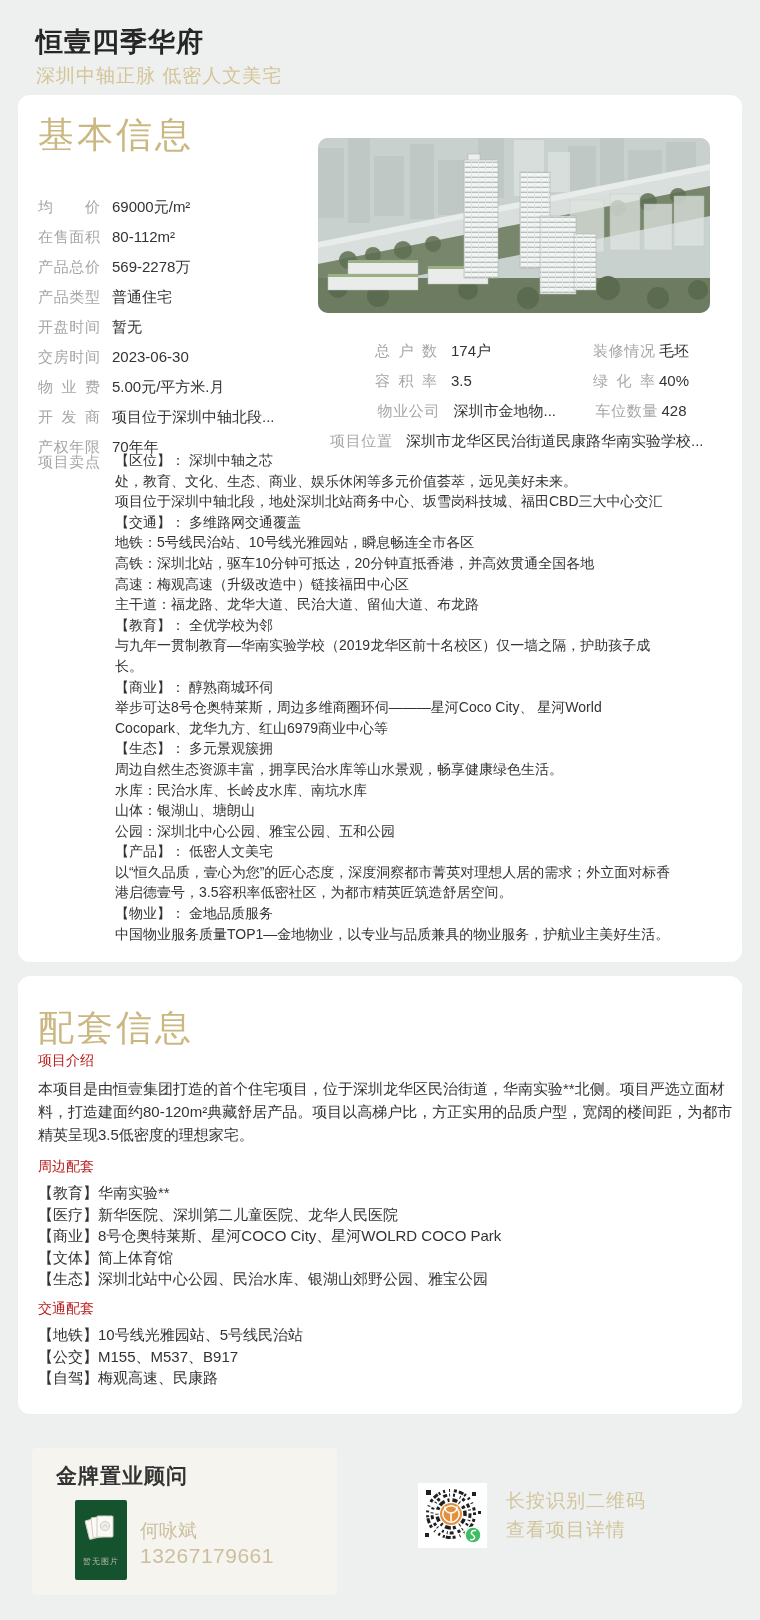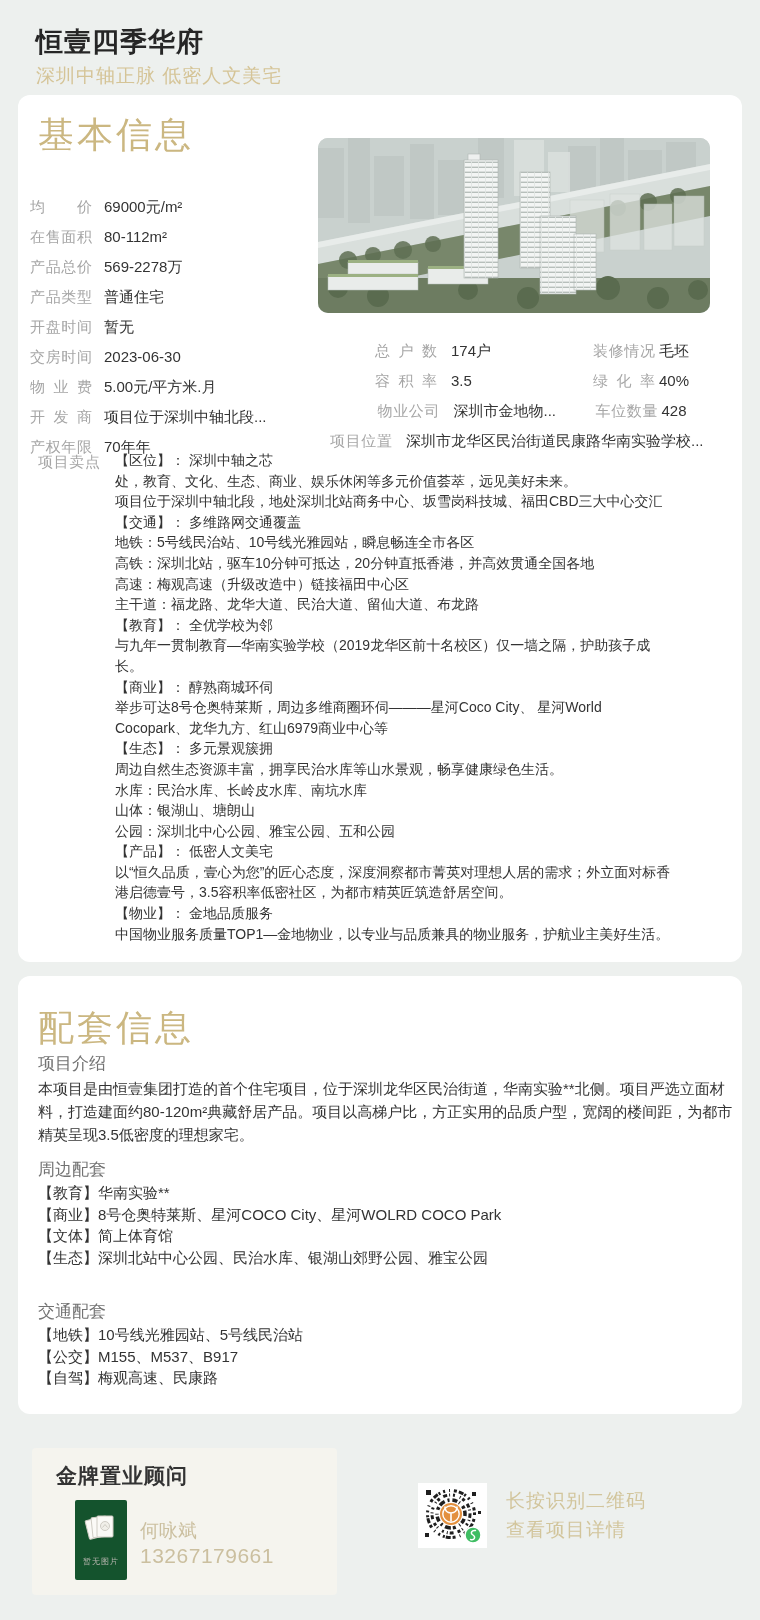--- a/index.html
+++ b/index.html
@@ -14,37 +14,37 @@
   .hdr-title{position:absolute;left:36px;top:24px;font-size:27px;font-weight:700;color:#262626;letter-spacing:1px;}
   .hdr-sub{position:absolute;left:36px;top:63px;font-size:19px;color:#d5c497;letter-spacing:1px;}
   
   .card{position:absolute;left:18px;width:724px;background:#fff;border-radius:12px;overflow:hidden;}
   #card-basic{top:95px;height:867px;}
   #card-fac{top:976px;height:438px;}
   .sec-heading{font-size:36px;color:#cbb781;letter-spacing:3px;font-weight:500;}
   #basic-heading{position:absolute;left:20px;top:16px;}
   #fac-heading{position:absolute;left:20px;top:28px;}
   
-  .info-left{position:absolute;left:12px;top:97px;width:285px;}
+  .info-left{position:absolute;left:20px;top:97px;width:285px;}
   .info-row{height:30px;line-height:30px;font-size:15px;white-space:nowrap;}
   .lbl{display:inline-block;width:62px;color:#a6a6a6;text-align:justify;text-align-last:justify;vertical-align:top;}
   .val{margin-left:12px;color:#333;}
   .rendering{position:absolute;left:300px;top:43px;width:392px;height:175px;border-radius:10px;overflow:hidden;background:#c9d1ce;}
   .info-right{position:absolute;left:312px;top:241px;width:404px;}
   .iright-row{height:30px;line-height:30px;font-size:15px;white-space:nowrap;display:flex;justify-content:center;}
   .iright-row .v1{margin-left:14px;width:142px;overflow:hidden;text-overflow:ellipsis;}
   .iright-row .v2{margin-left:4px;}
   .loc-row{height:30px;line-height:30px;font-size:15px;white-space:nowrap;display:flex;}
   .loc-row .vloc{margin-left:14px;max-width:328px;overflow:hidden;text-overflow:ellipsis;}
   
   .sell-label{position:absolute;left:20px;top:358px;font-size:15px;color:#a6a6a6;width:62px;text-align:justify;text-align-last:justify;}
   .sell-lines{position:absolute;left:97px;top:355px;width:625px;font-size:14px;line-height:20.6px;color:#333;}
   .sell-line{white-space:nowrap;}
   
-  .fac-label{font-size:17px;color:#737373;}
+  .fac-label{font-size:14px;color:#b91c1c;}
   #intro-label{position:absolute;left:20px;top:76px;}
   #intro-text{position:absolute;left:20px;top:101px;width:702px;font-size:15px;line-height:23px;color:#333;}
   #surround-label{position:absolute;left:20px;top:182px;}
   .fac-list{font-size:15px;line-height:21.5px;color:#333;}
   #surround-list{position:absolute;left:20px;top:206px;width:700px;}
   #traffic-label{position:absolute;left:20px;top:324px;}
   #traffic-list{position:absolute;left:20px;top:348px;width:700px;}
   .fac-item{white-space:nowrap;}
   
   #consultant-card{position:absolute;left:32px;top:1448px;width:305px;height:147px;background:#f5f4ee;border-radius:4px;}
@@ -241,20 +241,21 @@
 
 <div class="card" id="card-fac">
   <div class="sec-heading" id="fac-heading">配套信息</div>
   <div class="fac-label" id="intro-label">项目介绍</div>
   <div id="intro-text">本项目是由恒壹集团打造的首个住宅项目，位于深圳龙华区民治街道，华南实验**北侧。项目严选立面材料，打造建面约80-120m²典藏舒居产品。项目以高梯户比，方正实用的品质户型，宽阔的楼间距，为都市精英呈现3.5低密度的理想家宅。</div>
 
   <div class="fac-label" id="surround-label">周边配套</div>
   <div class="fac-list" id="surround-list">
 
   <div class="fac-item">【教育】华南实验**</div>
+      <div class="fac-item">【医疗】新华医院、深圳第二儿童医院、龙华人民医院</div>
       <div class="fac-item">【商业】8号仓奥特莱斯、星河COCO City、星河WOLRD COCO Park</div>
       <div class="fac-item">【文体】简上体育馆</div>
       <div class="fac-item">【生态】深圳北站中心公园、民治水库、银湖山郊野公园、雅宝公园</div>
     </div>
 
   <div class="fac-label" id="traffic-label">交通配套</div>
   <div class="fac-list" id="traffic-list">
 
   <div class="fac-item">【地铁】10号线光雅园站、5号线民治站</div>
       <div class="fac-item">【公交】M155、M537、B917</div>

